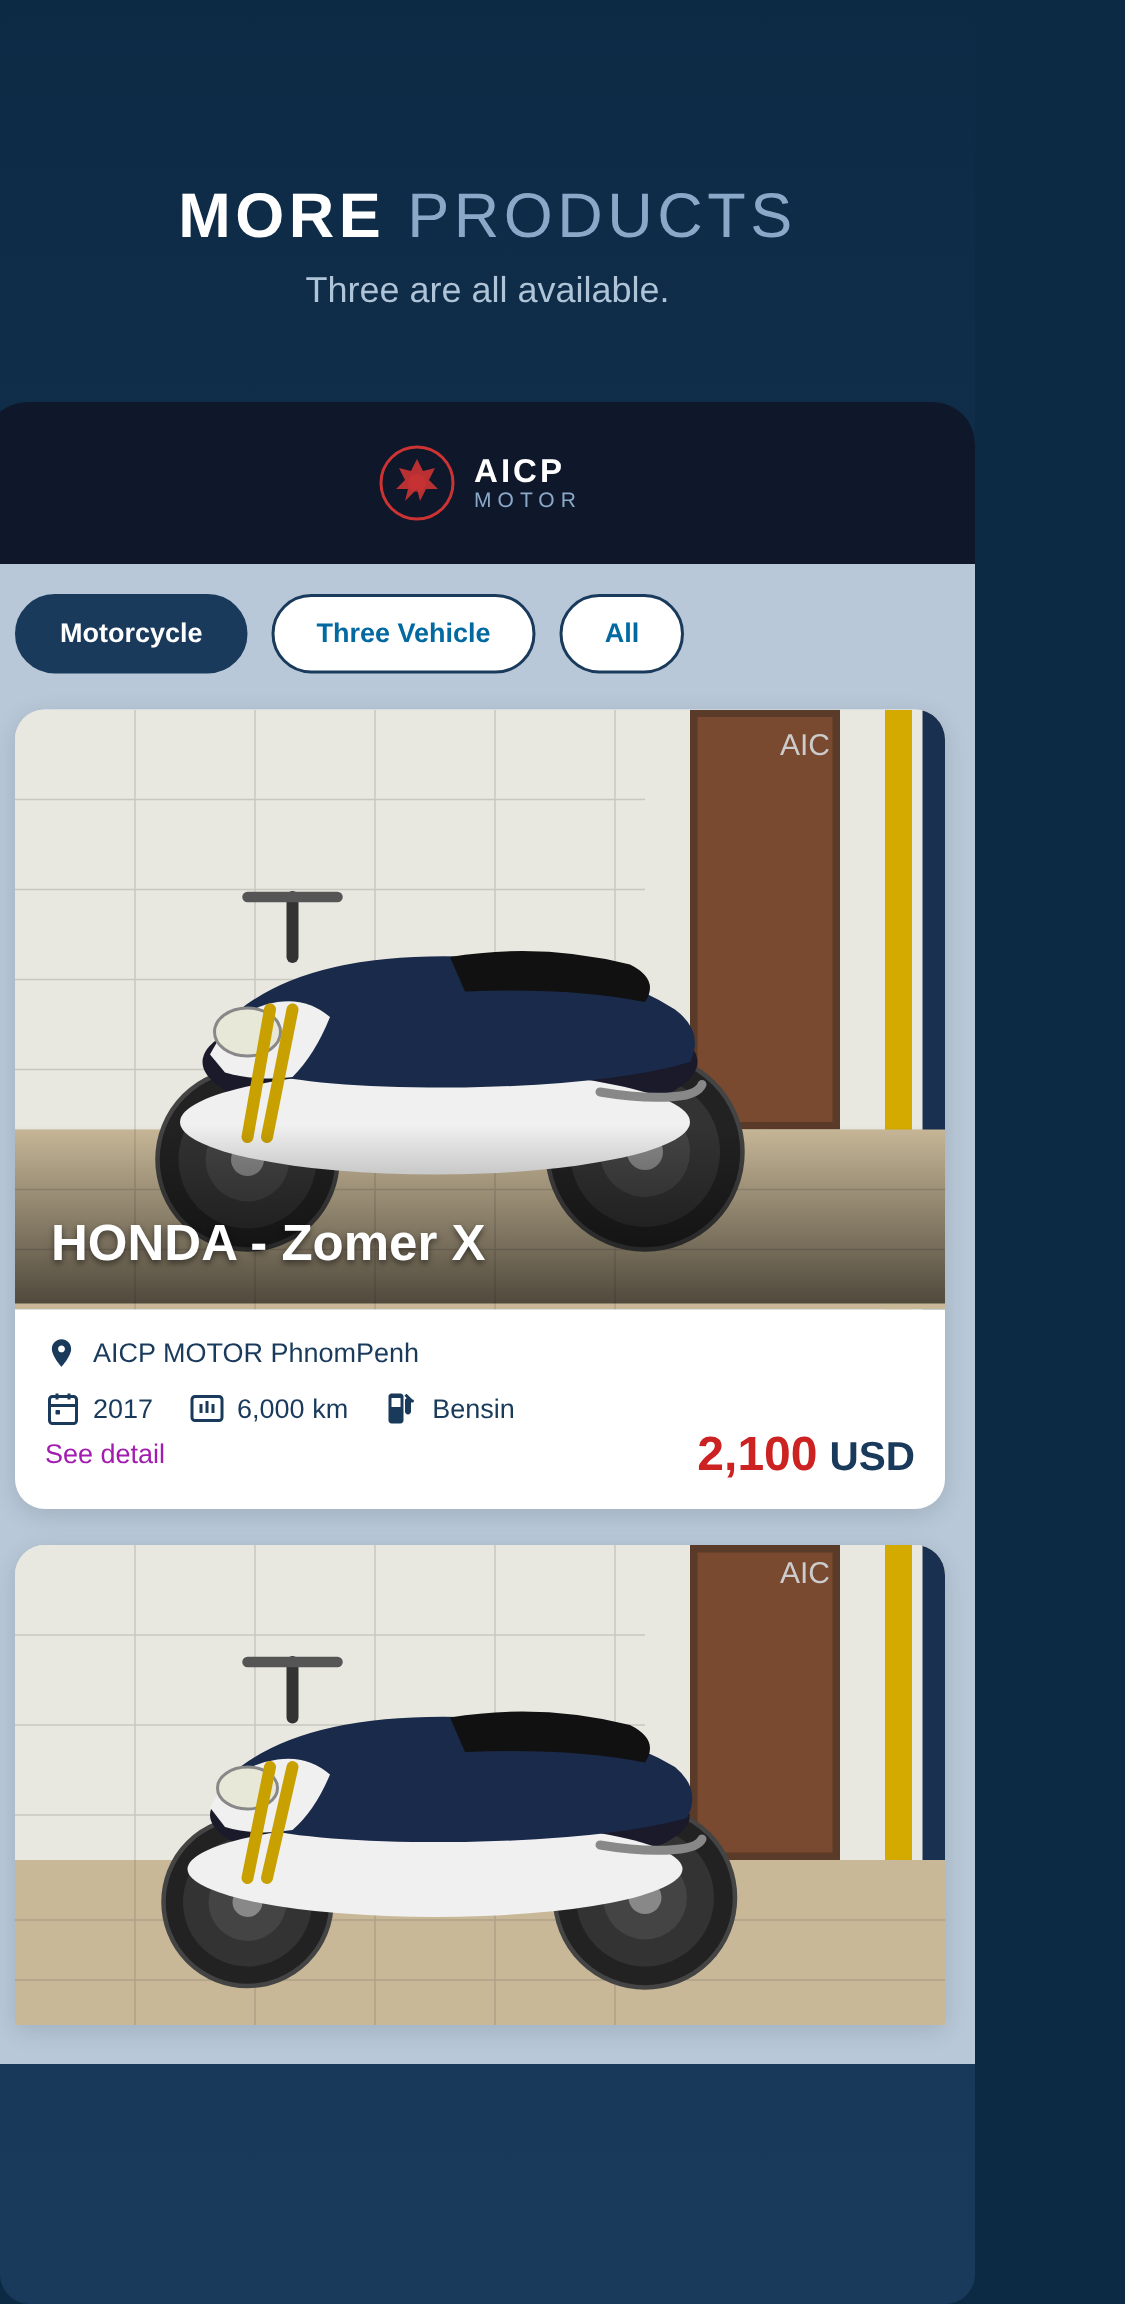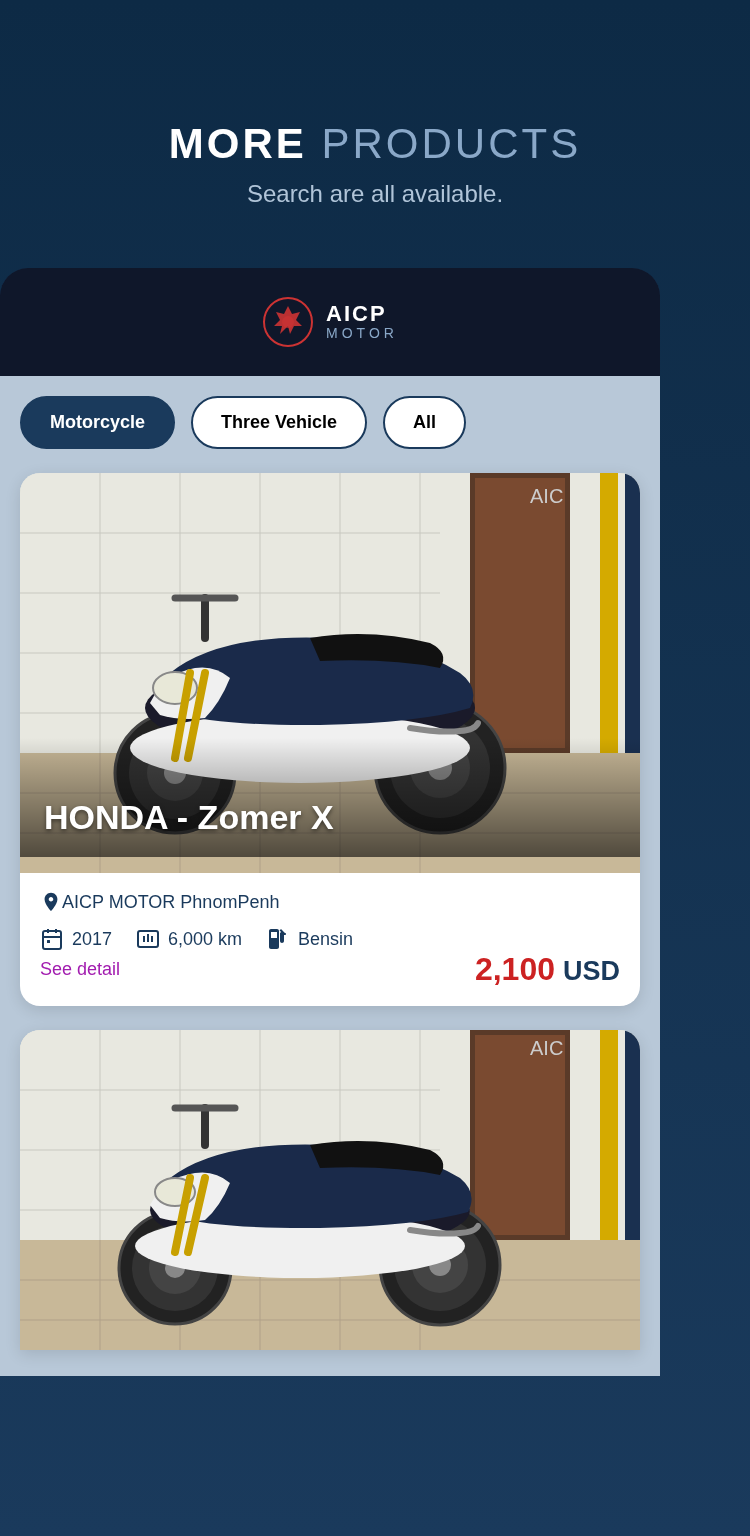--- a/index.html
+++ b/index.html
@@ -6,26 +6,27 @@
     * { box-sizing: border-box; margin: 0; padding: 0; }
     body {
       width: 750px;
       min-height: 1536px;
       background: #0d2a45;
       font-family: -apple-system, BlinkMacSystemFont, 'Segoe UI', sans-serif;
       overflow-x: hidden;
     }
 
     .page-bg {
-      width: 750px;
+      width: 650px;
       min-height: 1536px;
       background: linear-gradient(180deg, #0d2a45 0%, #1a3a5c 100%);
       display: flex;
       flex-direction: column;
-      align-items: flex-start;
+      align-items: flex-end;
+      border-radius: 20px;
     }
 
     
     .header-section {
       width: 100%;
       padding: 120px 40px 60px;
       text-align: center;
     }
 
     .header-title {
@@ -172,21 +173,21 @@
 
     .tab-btn.active {
       background: #1a3a5c;
       color: #fff;
       border-color: #1a3a5c;
     }
 
     .tab-btn.outline {
       background: #fff;
       border-color: #1a3a5c;
-      color: #000000;
+      color: #0369a1;
     }
 
     
     .vehicle-card {
       background: #fff;
       border-radius: 20px;
       overflow: hidden;
       margin-bottom: 24px;
       box-shadow: 0 4px 16px rgba(0,0,0,0.12);
     }
@@ -194,21 +195,21 @@
     .vehicle-image-wrap {
       position: relative;
       width: 100%;
       height: 400px;
       background: #c8d8e8;
       overflow: hidden;
     }
 
     .vehicle-name-overlay {
       position: absolute;
-      bottom: 16px;
+      bottom: 4px;
       left: 0;
       right: 0;
       padding: 60px 24px 20px;
       background: linear-gradient(0deg, rgba(0,0,0,0.6) 0%, transparent 100%);
     }
 
     .vehicle-name-text {
       font-size: 34px;
       font-weight: 700;
       color: #fff;
@@ -216,20 +217,21 @@
     }
 
     
     .vehicle-info {
       padding: 18px 20px;
     }
 
     .vehicle-location {
       display: flex;
       align-items: center;
+      gap: 10px;
       margin-bottom: 14px;
     }
 
     .loc-icon {
       width: 22px;
       height: 22px;
       color: #1a3a5c;
       flex-shrink: 0;
     }
 
@@ -312,21 +314,21 @@
 </head>
 <body>
 
 <div class="page-bg">
 
   <div class="header-section">
     <div class="header-title">
       <span>MORE</span>
       <span class="products">PRODUCTS</span>
     </div>
-    <div class="header-subtitle">Search are all available.</div>
+    <div class="header-subtitle">Three are all available.</div>
   </div>
 
   <div class="app-card">
 
     <div class="app-header">
 
       <svg class="logo-icon" viewBox="0 0 52 52" fill="none" xmlns="http://www.w3.org/2000/svg">
         <circle cx="26" cy="26" r="24" stroke="#cc3333" stroke-width="2" fill="none"></circle>
         <path d="M26 10 L30 18 L38 16 L34 24 L40 30 L32 30 L28 38 L26 30 L18 38 L20 30 L12 30 L18 24 L14 16 L22 18 Z" fill="#cc3333" opacity="0.9"></path>
         <circle cx="26" cy="26" r="6" fill="#cc3333" opacity="0.7"></circle>

